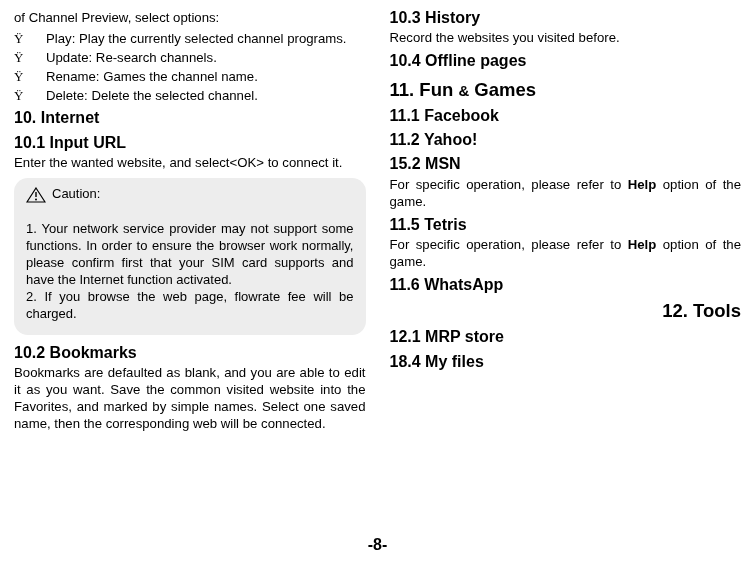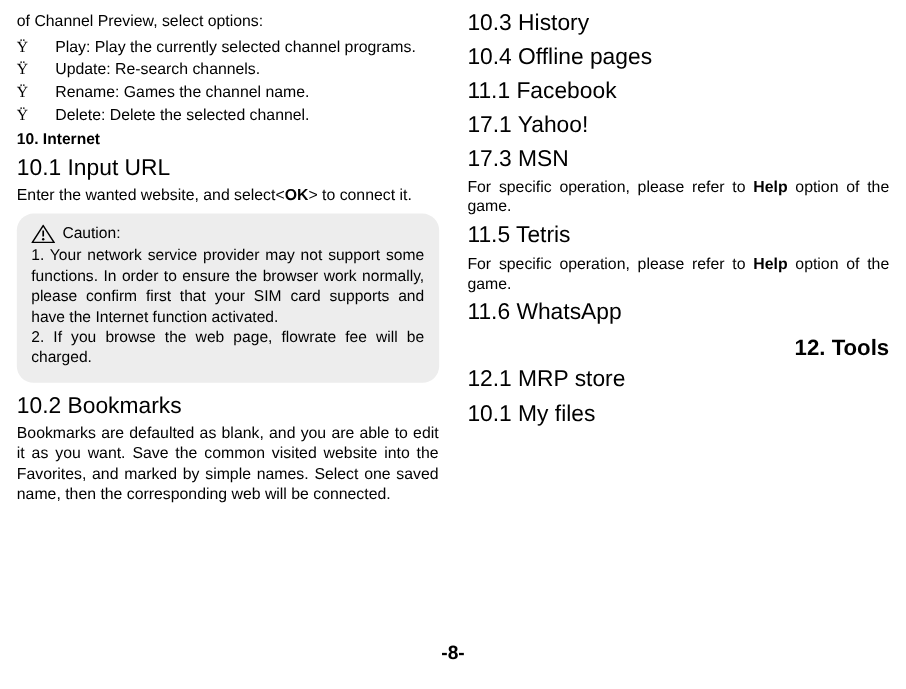--- a/index.html
+++ b/index.html
@@ -21,22 +21,22 @@
   .columns {
     display: flex;
     gap: 24px;
     height: 524px;
   }
   .col {
     width: 50%;
     font-size: 13.2px;
     line-height: 1.28;
   }
-  .h-int { font-weight: bold; font-size: 13px; margin: 4px 0 2px 0; }
-  .h-sub { font-weight: normal; font-size: 19px; margin: 4px 0 2px 0; }
+  .h-int { font-weight: bold; font-size: 16px; margin: 4px 0 2px 0; }
+  .h-sub { font-weight: bold; font-size: 16px; margin: 4px 0 2px 0; }
   .h-fun { font-weight: bold; font-size: 18.5px; margin: 6px 0 2px 0; }
   .h-tools { font-weight: bold; font-size: 18.5px; margin: 4px 0 2px 0; text-align: right; }
   p { margin: 2px 0 4px 0; }
   .jst { text-align: justify; }
   .bullet-line {
     display: flex;
     margin: 2px 0;
   }
   .bullet-mark {
     width: 32px;
@@ -51,28 +51,28 @@
     padding: 8px 12px 12px 12px;
     margin: 6px 0 8px 0;
     font-size: 13px;
     line-height: 1.3;
     text-align: justify;
   }
   .caution-head {
     display: flex;
     align-items: center;
     gap: 6px;
-    margin-bottom: 2px;
+    margin-bottom: 18px;
   }
   .caution-icon {
     width: 20px; height: 16px;
     position: relative;
   }
   .caution-icon svg { display: block; }
-  .ok-strong { font-weight: bold; }
+  .ok-strong { font-weight: normal; }
   .help-strong { font-weight: bold; }
   .amp { font-size: 15px; }
   .footer {
     text-align: center;
     font-weight: bold;
     font-size: 16px;
     margin-top: 4px;
   }
 </style>
 </head>
@@ -124,39 +124,43 @@
         <div>1. Your network service provider may not support some functions. In order to ensure the browser work normally, please confirm first that your SIM card supports and have the Internet function activated.</div>
         <div>2. If you browse the web page, flowrate fee will be charged.</div>
       </div>
 
       <div class="h-sub">10.2 Bookmarks</div>
       <p class="jst">Bookmarks are defaulted as blank, and you are able to edit it as you want. Save the common visited website into the Favorites, and marked by simple names. Select one saved name, then the corresponding web will be connected.</p>
     </div>
 
     <div class="col">
       <div class="h-sub" style="margin-top:0">10.3 History</div>
+      <p>Record the websites you visited before.</p>
 
       <div class="h-sub">10.4 Offline pages</div>
 
+      <div class="h-fun">
+        <span>11. Fun </span><span class="amp">&amp;</span><span> Games</span>
+      </div>
 
       <div class="h-sub">11.1 Facebook</div>
-      <div class="h-sub">17.1 Yahoo!</div>
-      <div class="h-sub">17.3 MSN</div>
+      <div class="h-sub">11.2 Yahoo!</div>
+      <div class="h-sub">15.2 MSN</div>
       <p class="jst">
         <span>For specific operation, please refer to </span><span class="help-strong">Help</span><span> option of the game.</span>
       </p>
 
       <div class="h-sub">11.5 Tetris</div>
       <p class="jst">
         <span>For specific operation, please refer to </span><span class="help-strong">Help</span><span> option of the game.</span>
       </p>
 
       <div class="h-sub">11.6 WhatsApp</div>
 
       <div class="h-tools">12. Tools</div>
       <div class="h-sub">12.1 MRP store</div>
-      <div class="h-sub">10.1 My files</div>
+      <div class="h-sub">18.4 My files</div>
     </div>
 
   </div>
 
   <div class="footer">-8-</div>
 </div>
 
 </body></html>

